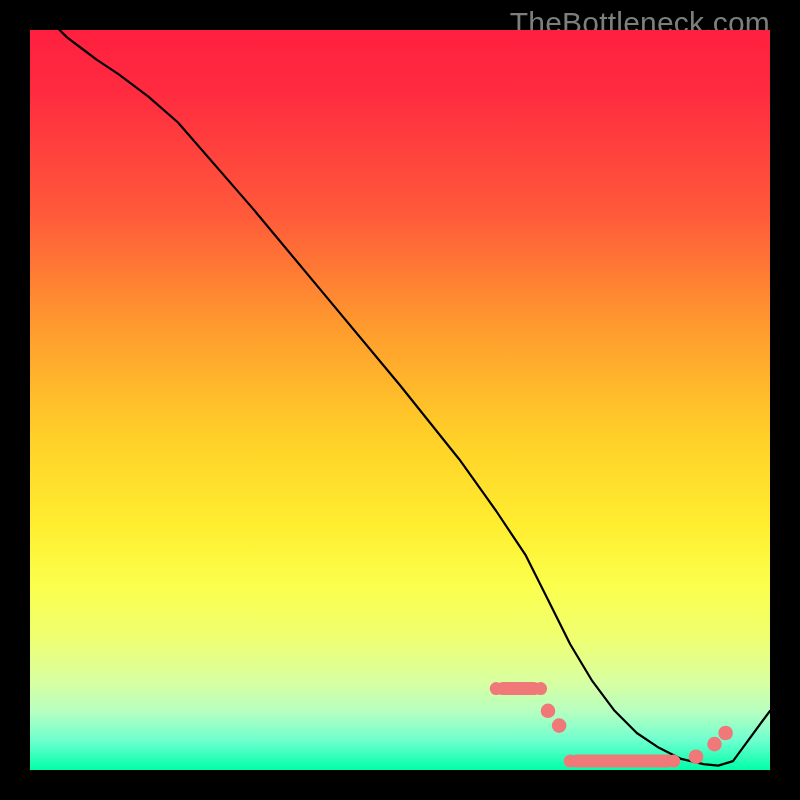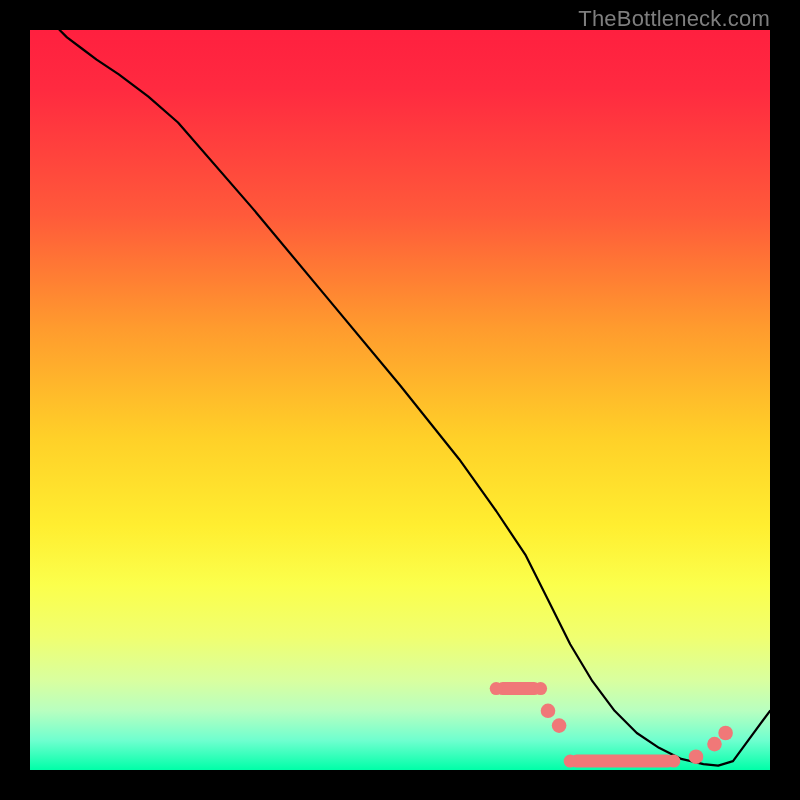--- a/index.html
+++ b/index.html
@@ -43,21 +43,21 @@
       #b8ffc0 92%,
       #6fffcf 96%,
       #00ffa8 100%
     );
   }
   .attribution {
     position: absolute;
     top: 6px;
     right: 30px;
     color: #7e7e7e;
-    font-size: 22px;
+    font-size: 30px;
     letter-spacing: 0.2px;
     user-select: none;
   }
   svg.curve {
     position: absolute;
     inset: 0;
     width: 100%;
     height: 100%;
   }
 </style>

